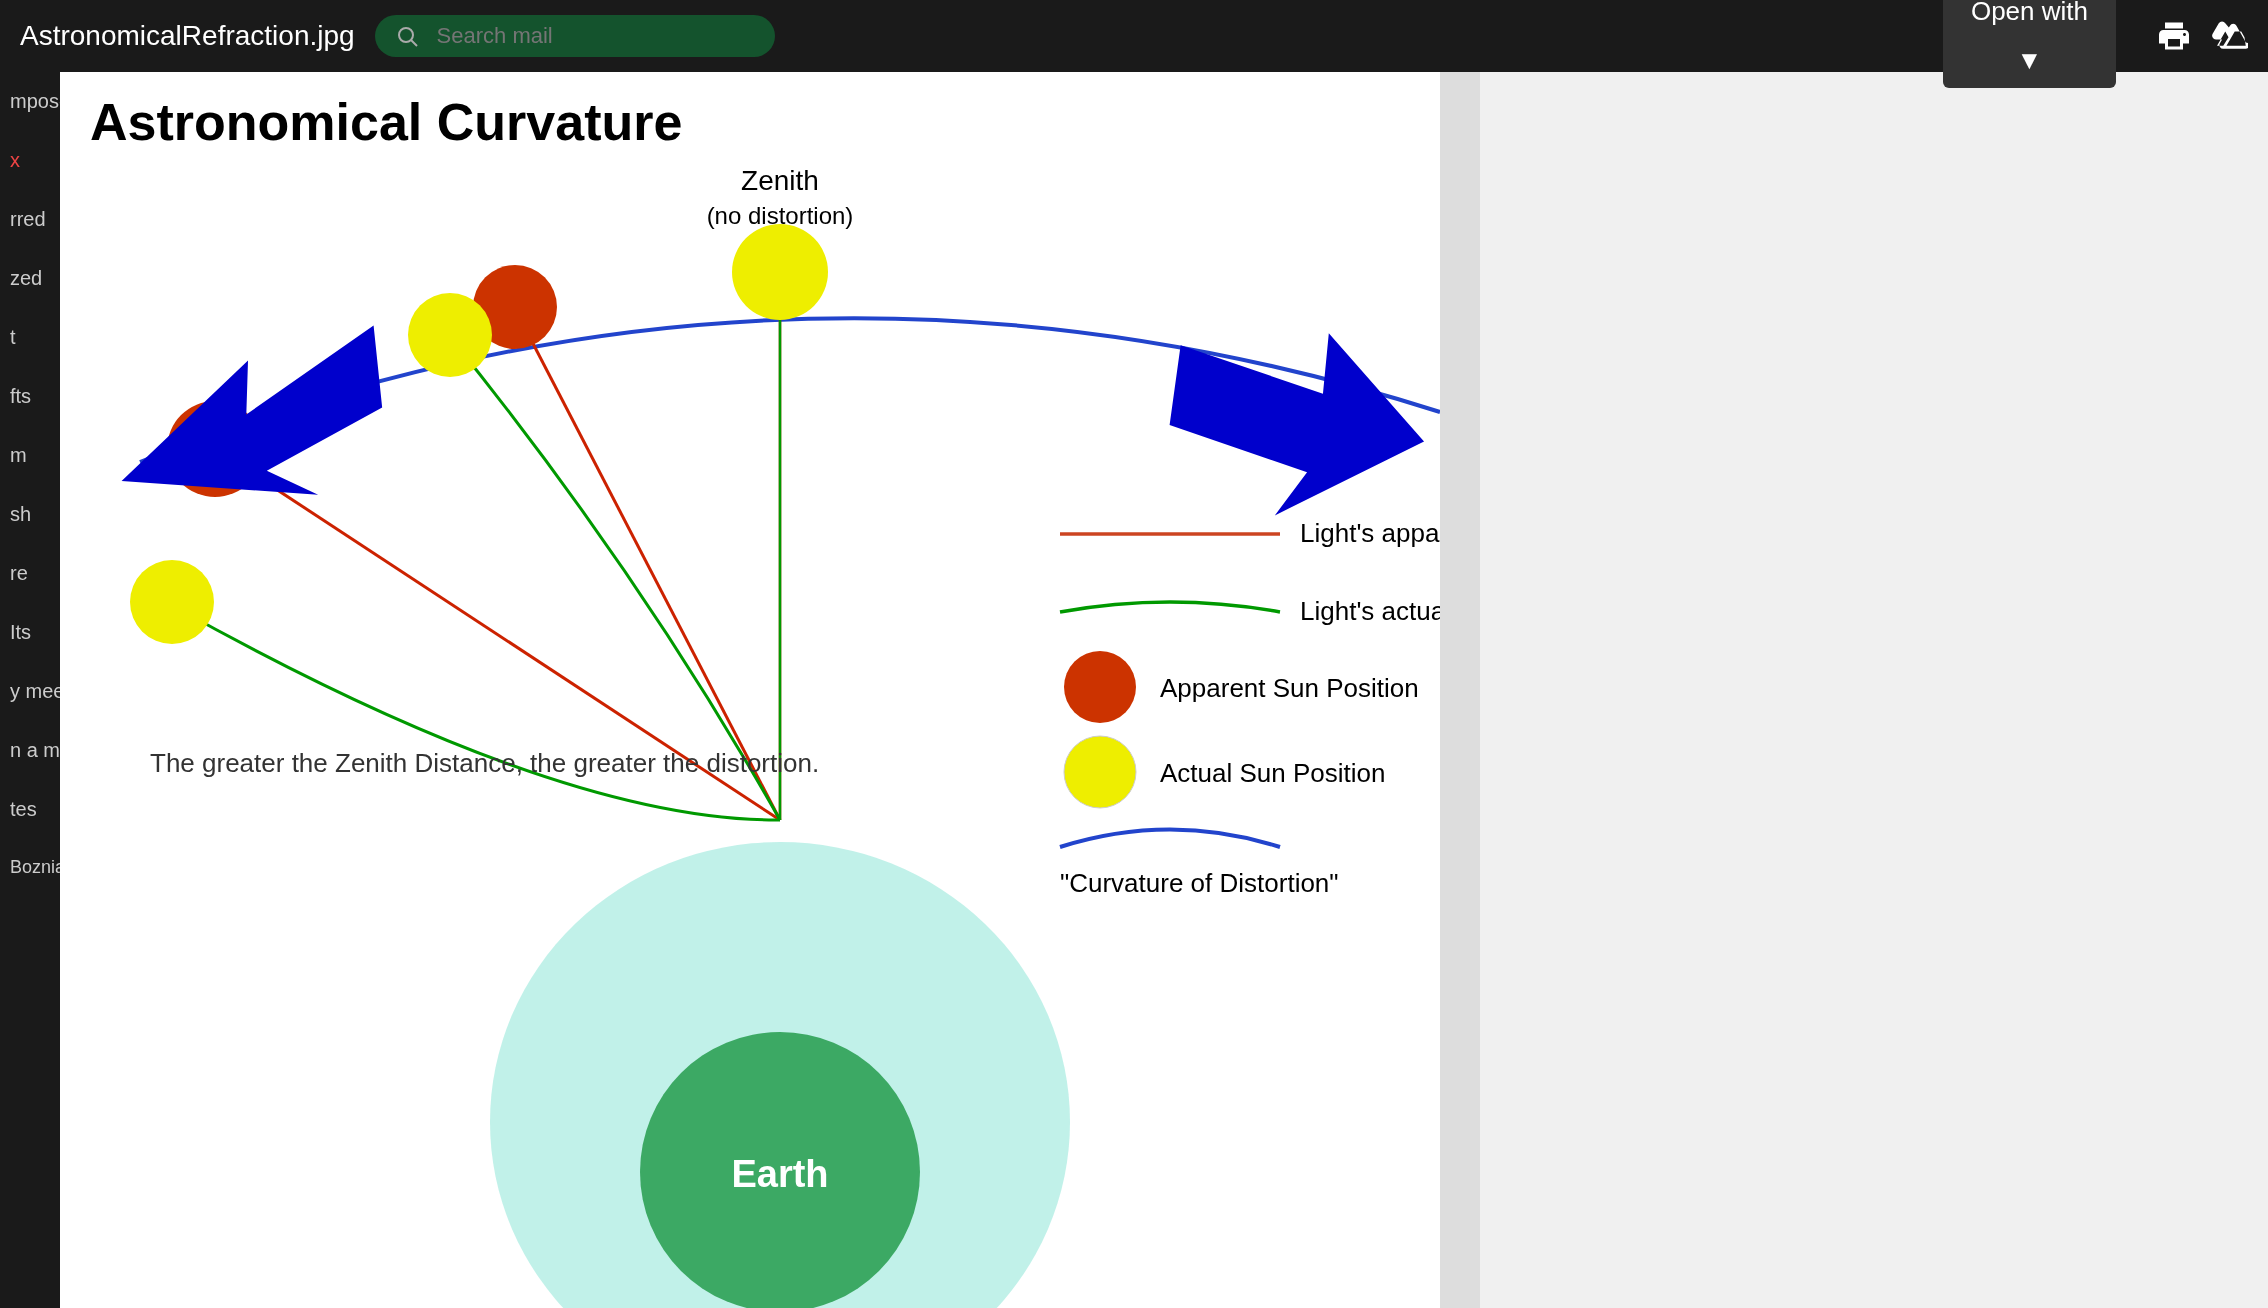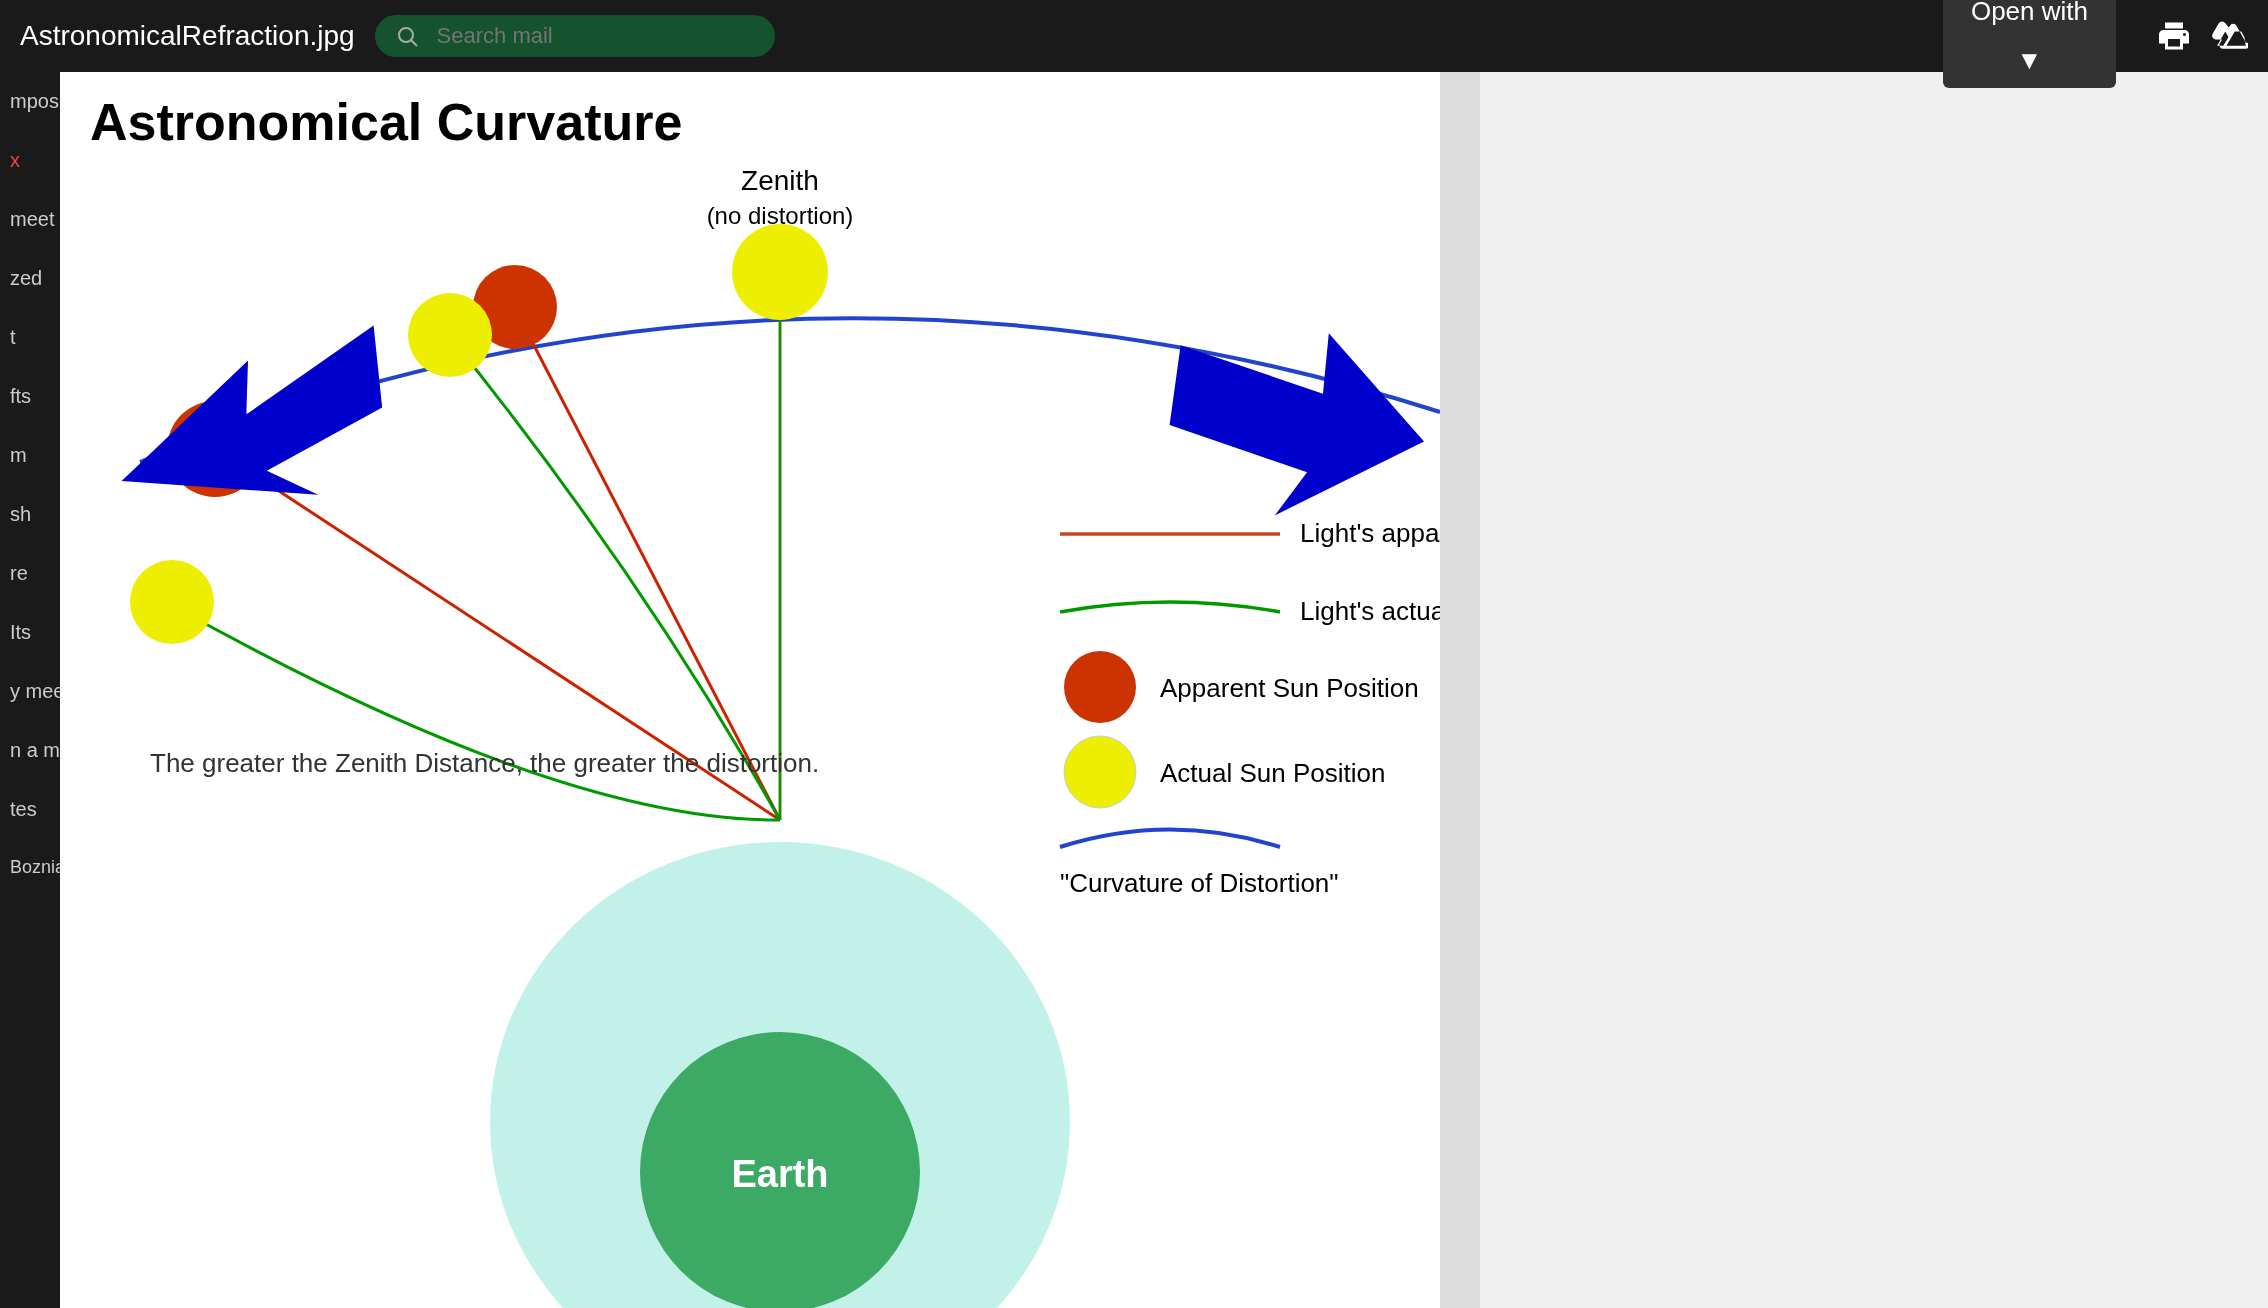--- a/index.html
+++ b/index.html
@@ -96,21 +96,21 @@
 
     <svg viewBox="0 0 24 24" fill="white">
       <path d="M22.56 16.3L16.3 5.1a2.5 2.5 0 00-4.33 0l-.71 1.23L8.85 3.5A2.5 2.5 0 004.52 3.5L.44 10.5A2.5 2.5 0 002.6 14.25h4.15l-1.44 2.5A2.5 2.5 0 007.5 20.5h15a2.5 2.5 0 002.16-3.75l-2.1-0.45zM7.5 18.5H3.35l5.5-9.5 2.16 3.75L7.5 18.5zm15 0H9.66l5.5-9.5h4.33l2.16 3.75L22.5 18.5z"></path>
     </svg>
   </div>
 </div>
 
 <div id="sidebar">
   <div class="sidebar-item" style="color:#ccc; font-size:20px;">mpose</div>
   <div class="sidebar-item red" style="font-size:20px;">x</div>
-  <div class="sidebar-item">meet</div>
+  <div class="sidebar-item">rred</div>
   <div class="sidebar-item">zed</div>
   <div class="sidebar-item">t</div>
   <div class="sidebar-item">fts</div>
   <div class="sidebar-item">m</div>
   <div class="sidebar-item">sh</div>
   <div class="sidebar-item">re</div>
   <div class="sidebar-item">Its</div>
   <div class="sidebar-item">y meet</div>
   <div class="sidebar-item">n a mee</div>
   <div class="sidebar-item">tes</div>

